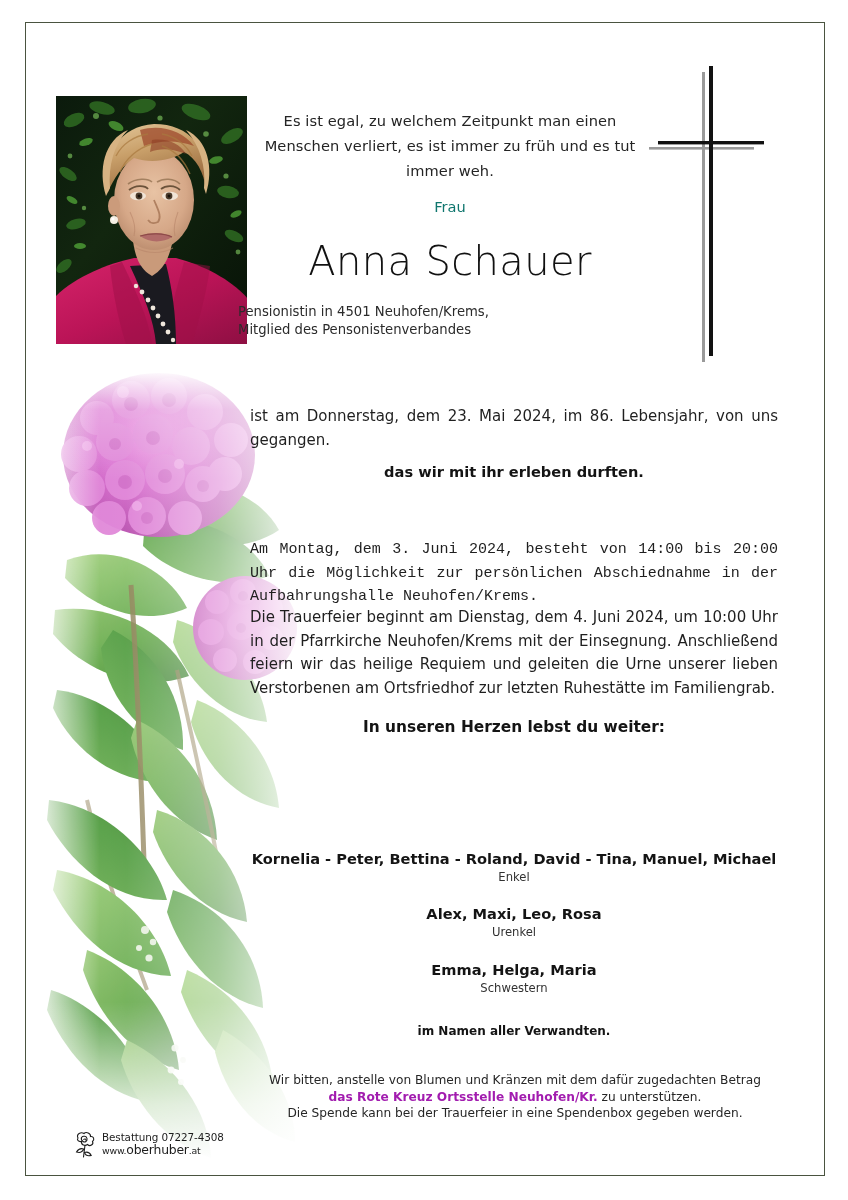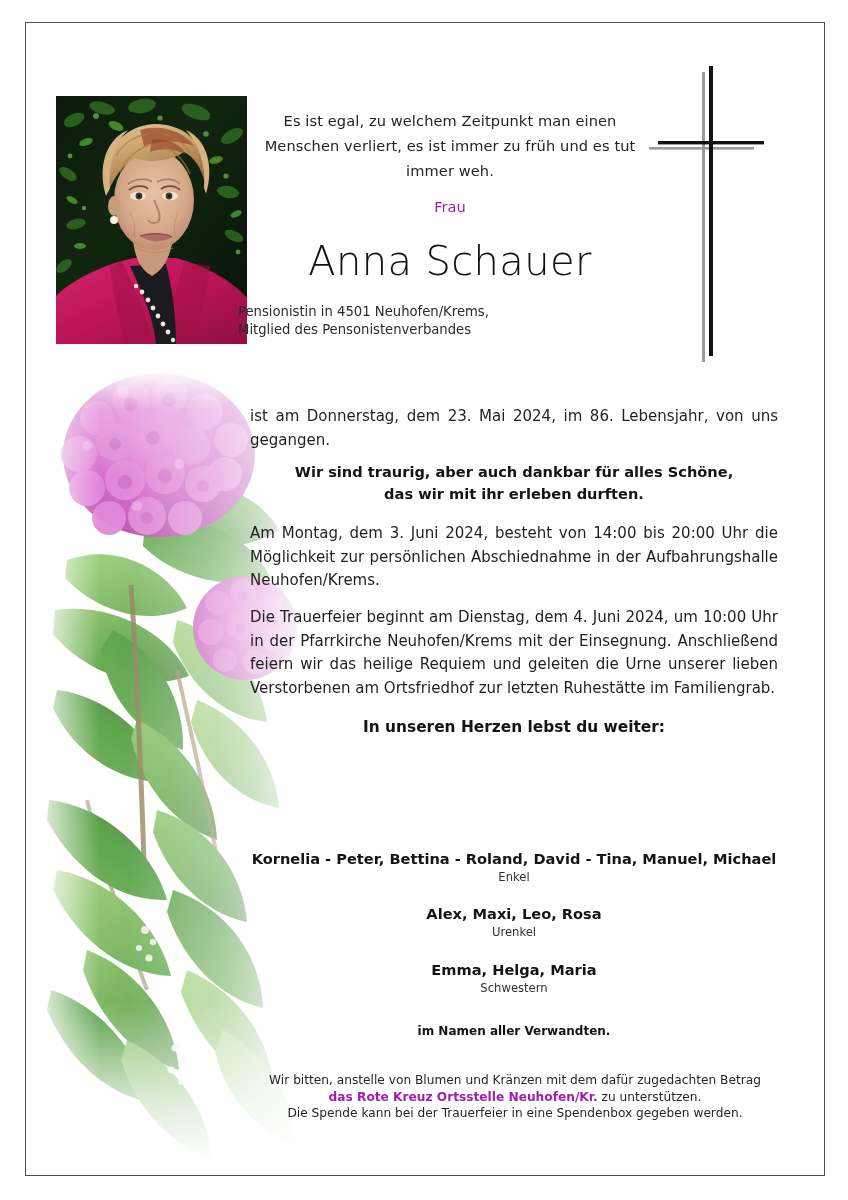--- a/index.html
+++ b/index.html
@@ -114,21 +114,21 @@
     letter-spacing: 0.1px;
   }
 
   .salutation {
     position: absolute;
     left: 258px;
     top: 198px;
     width: 384px;
     text-align: center;
     font-size: 14.6px;
-    color: #a21caf;
+    color: #0f766e;
   }
 
   .deceased-name {
     position: absolute;
     left: 238px;
     top: 238px;
     width: 424px;
     text-align: center;
     font-size: 40px;
     font-weight: 300;
@@ -152,21 +152,21 @@
   .body-block {
     position: absolute;
     left: 250px;
     width: 528px;
     font-size: 15px;
     line-height: 23.5px;
     text-align: justify;
     color: #1f1f1f;
   }
   .body-block.b1 { top: 405px; }
-  .body-block.b3 { top: 522px; }
+  .body-block.b3 { top: 538px; font-family: Liberation Mono, monospace; }
   .body-block.b4 { top: 606px; }
 
   .centered-bold {
     position: absolute;
     left: 250px;
     width: 528px;
     text-align: center;
     font-weight: bold;
     color: #141414;
   }
@@ -518,21 +518,20 @@
     <div class="deceased-name">Anna Schauer</div>
 
     <div class="deceased-role">
       <div>Pensionistin in 4501 Neuhofen/Krems,</div>
       <div>Mitglied des Pensonistenverbandes</div>
     </div>
 
     <div class="body-block b1">ist am Donnerstag, dem 23. Mai 2024, im 86. Lebensjahr, von uns gegangen.</div>
 
     <div class="centered-bold quote-thanks">
-      <div>Wir sind traurig, aber auch dankbar für alles Schöne,</div>
       <div>das wir mit ihr erleben durften.</div>
     </div>
 
     <div class="body-block b3">Am Montag, dem 3. Juni 2024, besteht von 14:00 bis 20:00 Uhr die Möglichkeit zur persönlichen Abschiednahme in der Aufbahrungshalle Neuhofen/Krems.</div>
 
     <div class="body-block b4">Die Trauerfeier beginnt am Dienstag, dem 4. Juni 2024, um 10:00 Uhr in der Pfarrkirche Neuhofen/Krems mit der Einsegnung. Anschließend feiern wir das heilige Requiem und geleiten die Urne unserer lieben Verstorbenen am Ortsfriedhof zur letzten Ruhestätte im Familiengrab.</div>
 
     <div class="centered-bold hearts-line">In unseren Herzen lebst du weiter:</div>
 
 
@@ -554,15 +553,33 @@
     <div class="centered-bold in-name-line">im Namen aller Verwandten.</div>
 
     <div class="donation">
       <div>Wir bitten, anstelle von Blumen und Kränzen mit dem dafür zugedachten Betrag</div>
       <div><b>das Rote Kreuz Ortsstelle Neuhofen/Kr.</b><span> zu unterstützen.</span></div>
       <div>Die Spende kann bei der Trauerfeier in eine Spendenbox gegeben werden.</div>
     </div>
 
   </div>
 
+  <div class="undertaker">
+    <span class="logo">
+      <svg width="26" height="28" viewBox="0 0 26 28" xmlns="http://www.w3.org/2000/svg" aria-hidden="true">
+        <g fill="none" stroke="#1f1f1f" stroke-width="1.1" stroke-linecap="round">
+          <path d="M6 8 C4 4 9 1.5 12 3.5 C14 1.5 19 3 18.5 6.5 C21.5 6 23 9.5 20.5 11.5 C22 14.5 18 17 15.5 14.5 C13 16.5 9 15 9.5 11.5 C6.5 12 4.5 10 6 8 Z"></path>
+          <path d="M9.5 7.5 C11 5.5 14.5 6 15 8.5 C15.5 11 13 13 11 11.5 C9.5 10.5 9 9 9.5 7.5 Z"></path>
+          <path d="M11.8 9.4 C12.6 8.6 14 9 14 10.2"></path>
+          <path d="M13 15 L11.5 27"></path>
+          <path d="M11.8 19 C8.5 18 6 19.5 4.5 22 C7.5 23 10.5 21.8 11.8 19 Z"></path>
+          <path d="M12.4 22.5 C15.5 21.6 18 23 19.2 25.4 C16.2 26.2 13.4 25.1 12.4 22.5 Z"></path>
+        </g>
+      </svg>
+    </span>
+    <span class="lines">
+      <span class="l1">Bestattung 07227-4308</span>
+      <span class="l2"><span class="small">www.</span><span>oberhuber</span><span class="small">.at</span></span>
+    </span>
+  </div>
 
   <div class="frame"></div>
 </div>
 
 </body></html>

